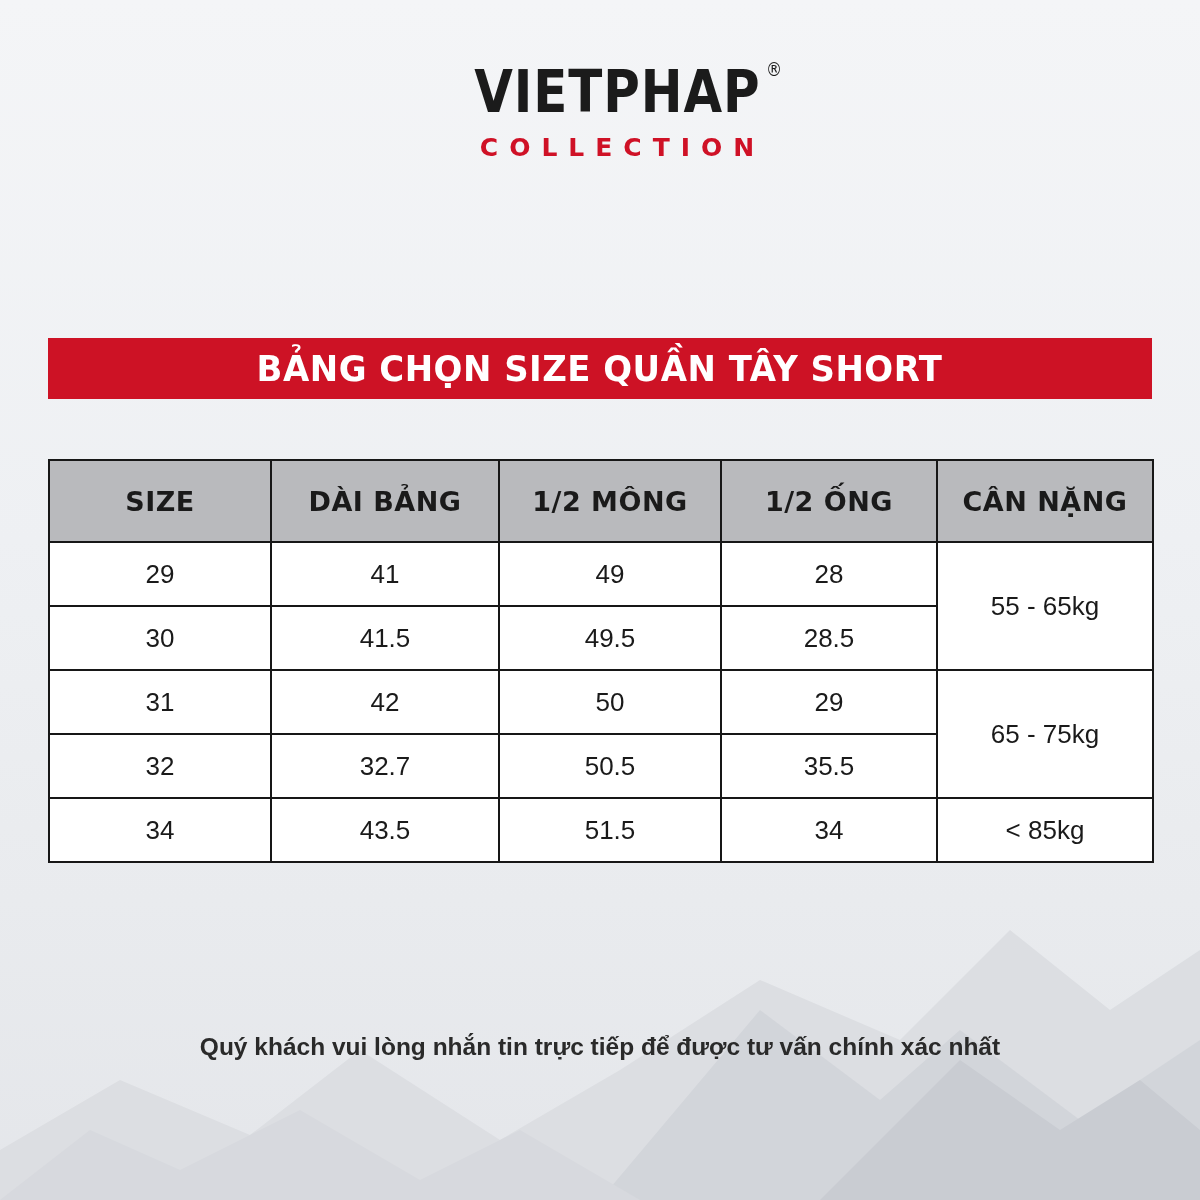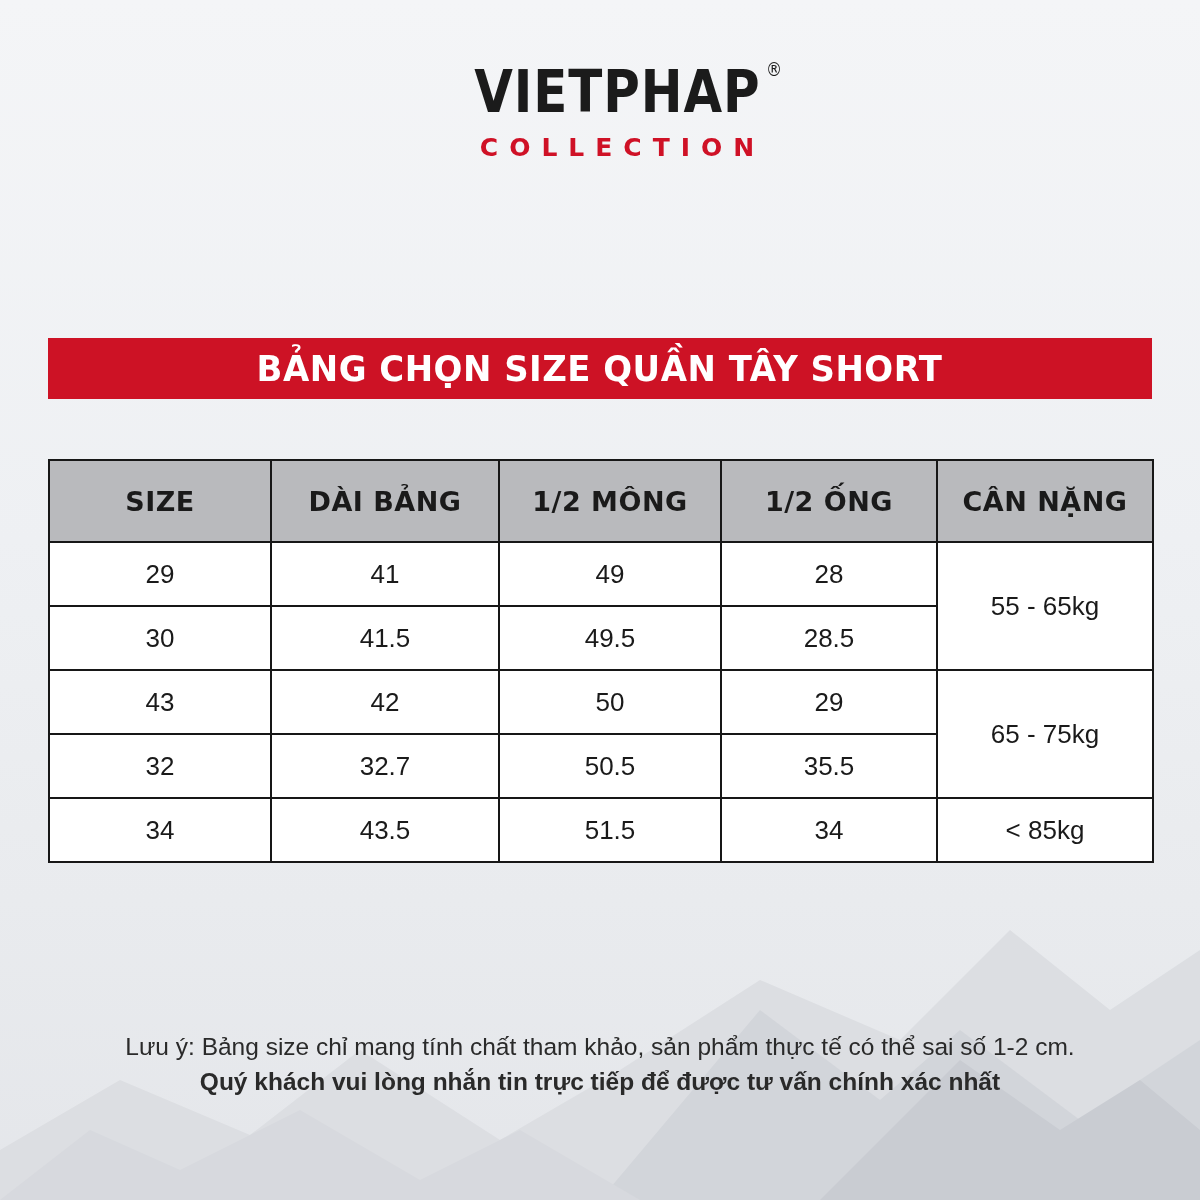--- a/index.html
+++ b/index.html
@@ -190,21 +190,21 @@
         <td>28</td>
         <td class="weight-cell" rowspan="2">55 - 65kg</td>
       </tr>
       <tr>
         <td>30</td>
         <td>41.5</td>
         <td>49.5</td>
         <td>28.5</td>
       </tr>
       <tr>
-        <td>43</td>
+        <td>31</td>
         <td>42</td>
         <td>50</td>
         <td>29</td>
         <td class="weight-cell" rowspan="2">65 - 75kg</td>
       </tr>
       <tr>
         <td>32</td>
         <td>32.7</td>
         <td>50.5</td>
         <td>35.5</td>
@@ -213,17 +213,16 @@
         <td>34</td>
         <td>43.5</td>
         <td>51.5</td>
         <td>34</td>
         <td class="weight-cell">&lt; 85kg</td>
       </tr>
     </tbody>
   </table>
 
   <div class="note">
-    <span>Lưu ý: Bảng size chỉ mang tính chất tham khảo, sản phẩm thực tế có thể sai số 1-2 cm.</span>
     <span class="line2">Quý khách vui lòng nhắn tin trực tiếp để được tư vấn chính xác nhất</span>
   </div>
 
 </div>
 
 </body></html>

